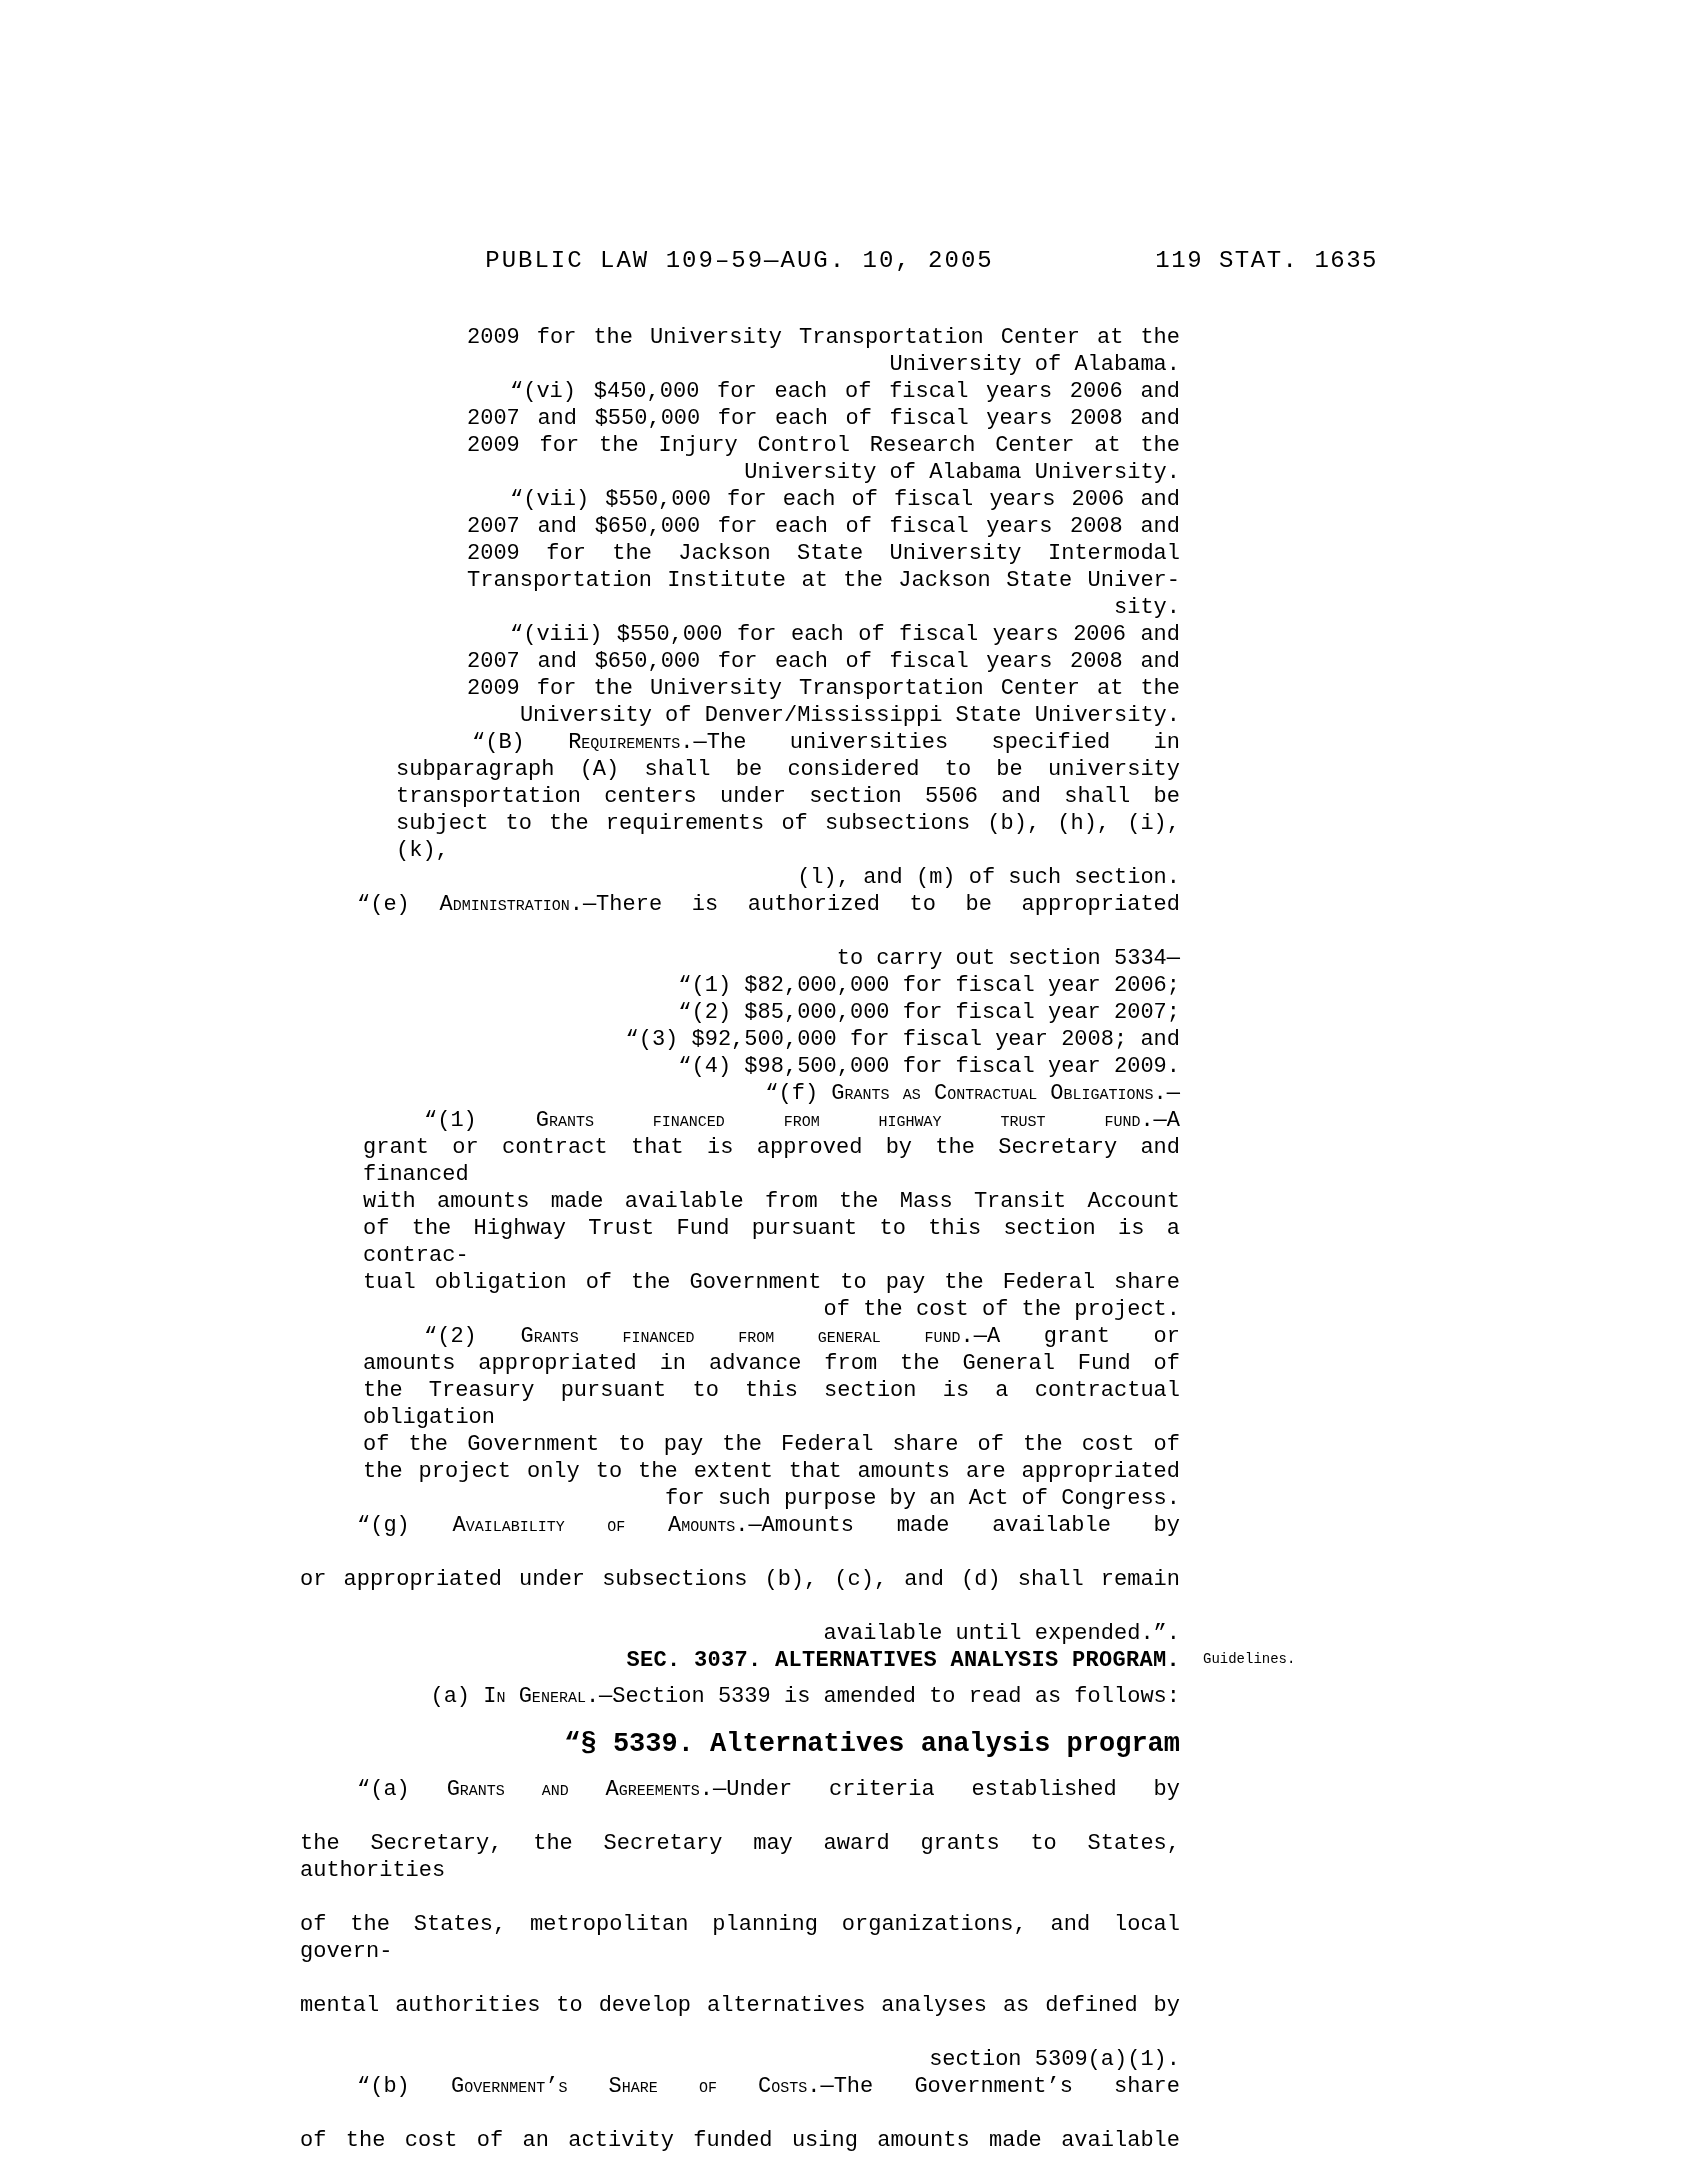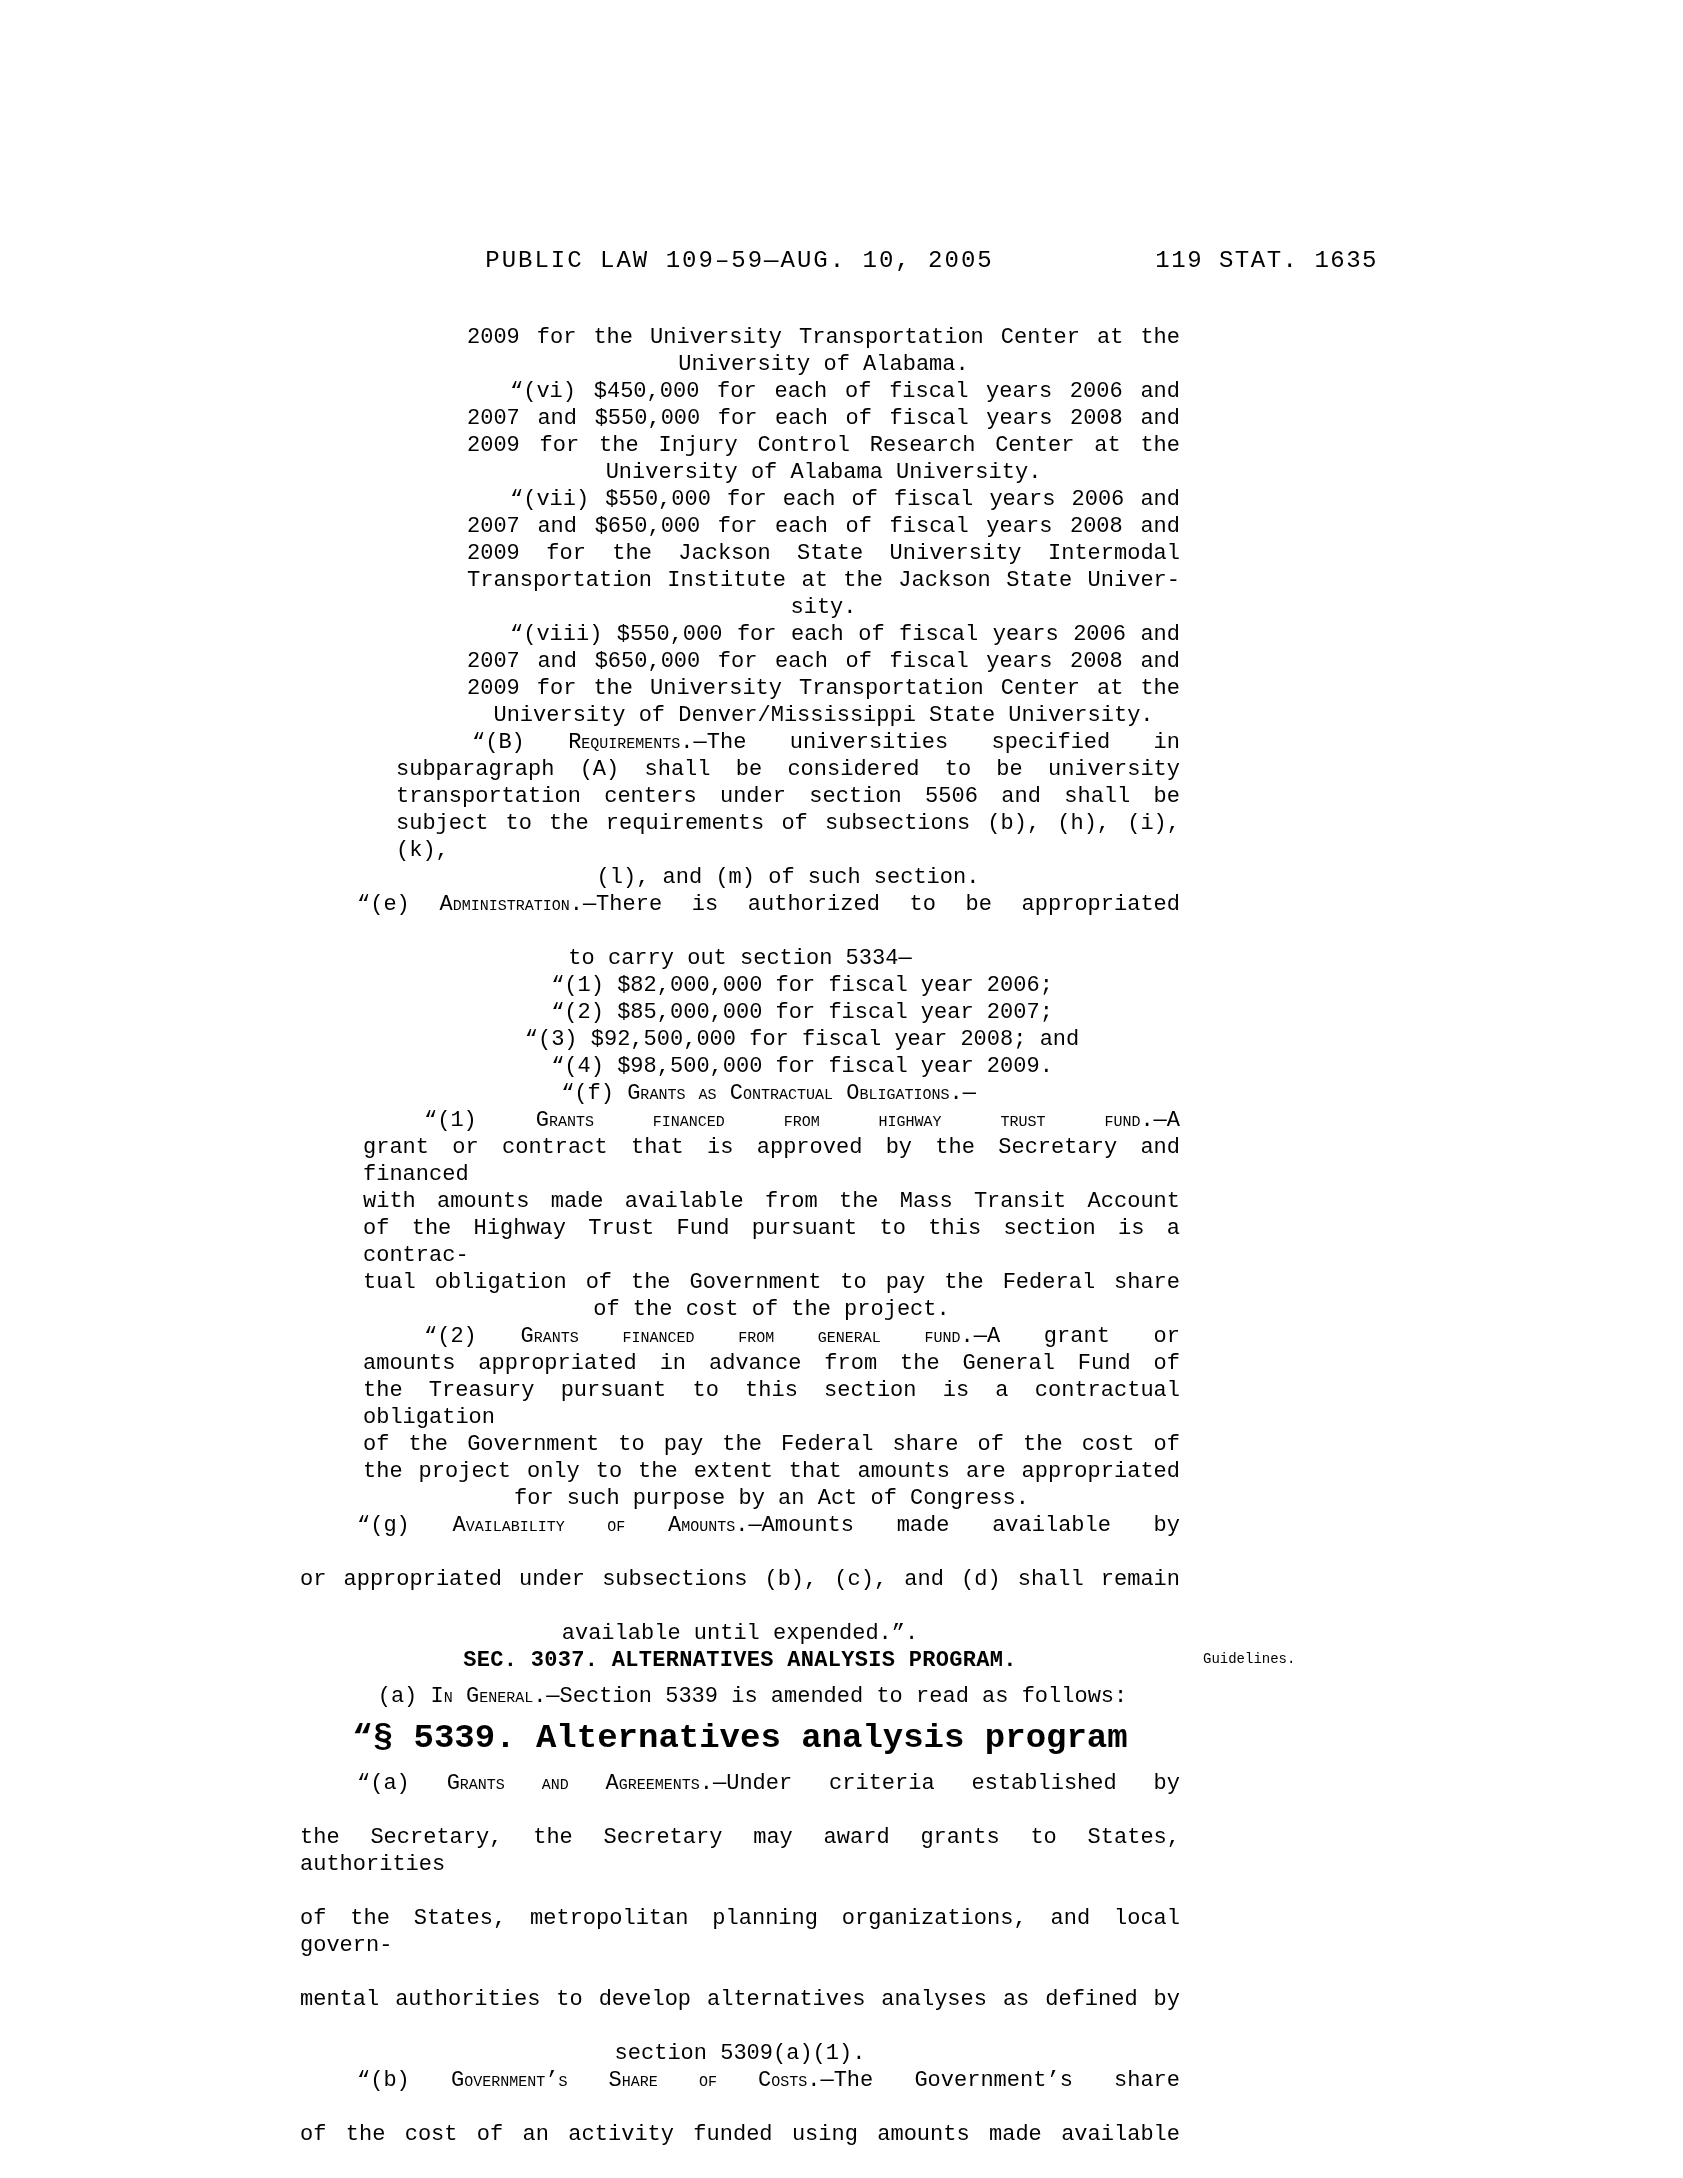--- a/index.html
+++ b/index.html
@@ -20,35 +20,35 @@
   .hdr-stat {
     position:absolute; top:247px; left:1081px; width:297px;
     text-align:right; font-size:24px; letter-spacing:1.5px;
     white-space:nowrap;
   }
   
   .column {
     position:absolute; left:300px; top:324px; width:880px;
     font-size:22px; line-height:27px;
   }
-  .line { text-align:center; }
+  .line { text-align:right; }
   .line.j { text-align:justify; text-align-last:justify; }
   
   .l-full  { padding-left:0;margin-top:27px; }
   .l-sub   { padding-left:57px; }
   .l-asec  { padding-left:25px; margin-top:9px; }
   .l-item  { padding-left:124px; }
   .l-fc    { padding-left:63px; }
   .l-ff    { padding-left:124px; }
   .l-bc    { padding-left:96px; }
   .l-bf    { padding-left:172px; }
   .l-cc    { padding-left:167px; }
   .l-cf    { padding-left:210px; }
   .l-sec   { font-weight:bold; font-size:22px; letter-spacing:0.3px; }
-  .l-h5339 { font-weight:bold; font-size:34px; line-height:30px; margin-top:13px; margin-bottom:17px; }
+  .l-h5339 { font-weight:bold; font-size:27px; line-height:30px; margin-top:19px; margin-bottom:17px; }
   .sc { font-variant:small-caps; }
   
   .margin-note {
     position:absolute; left:1203px; top:1648px;
     font-size:14px; line-height:22px;
   }
 </style>
 </head>
 <body>
 

